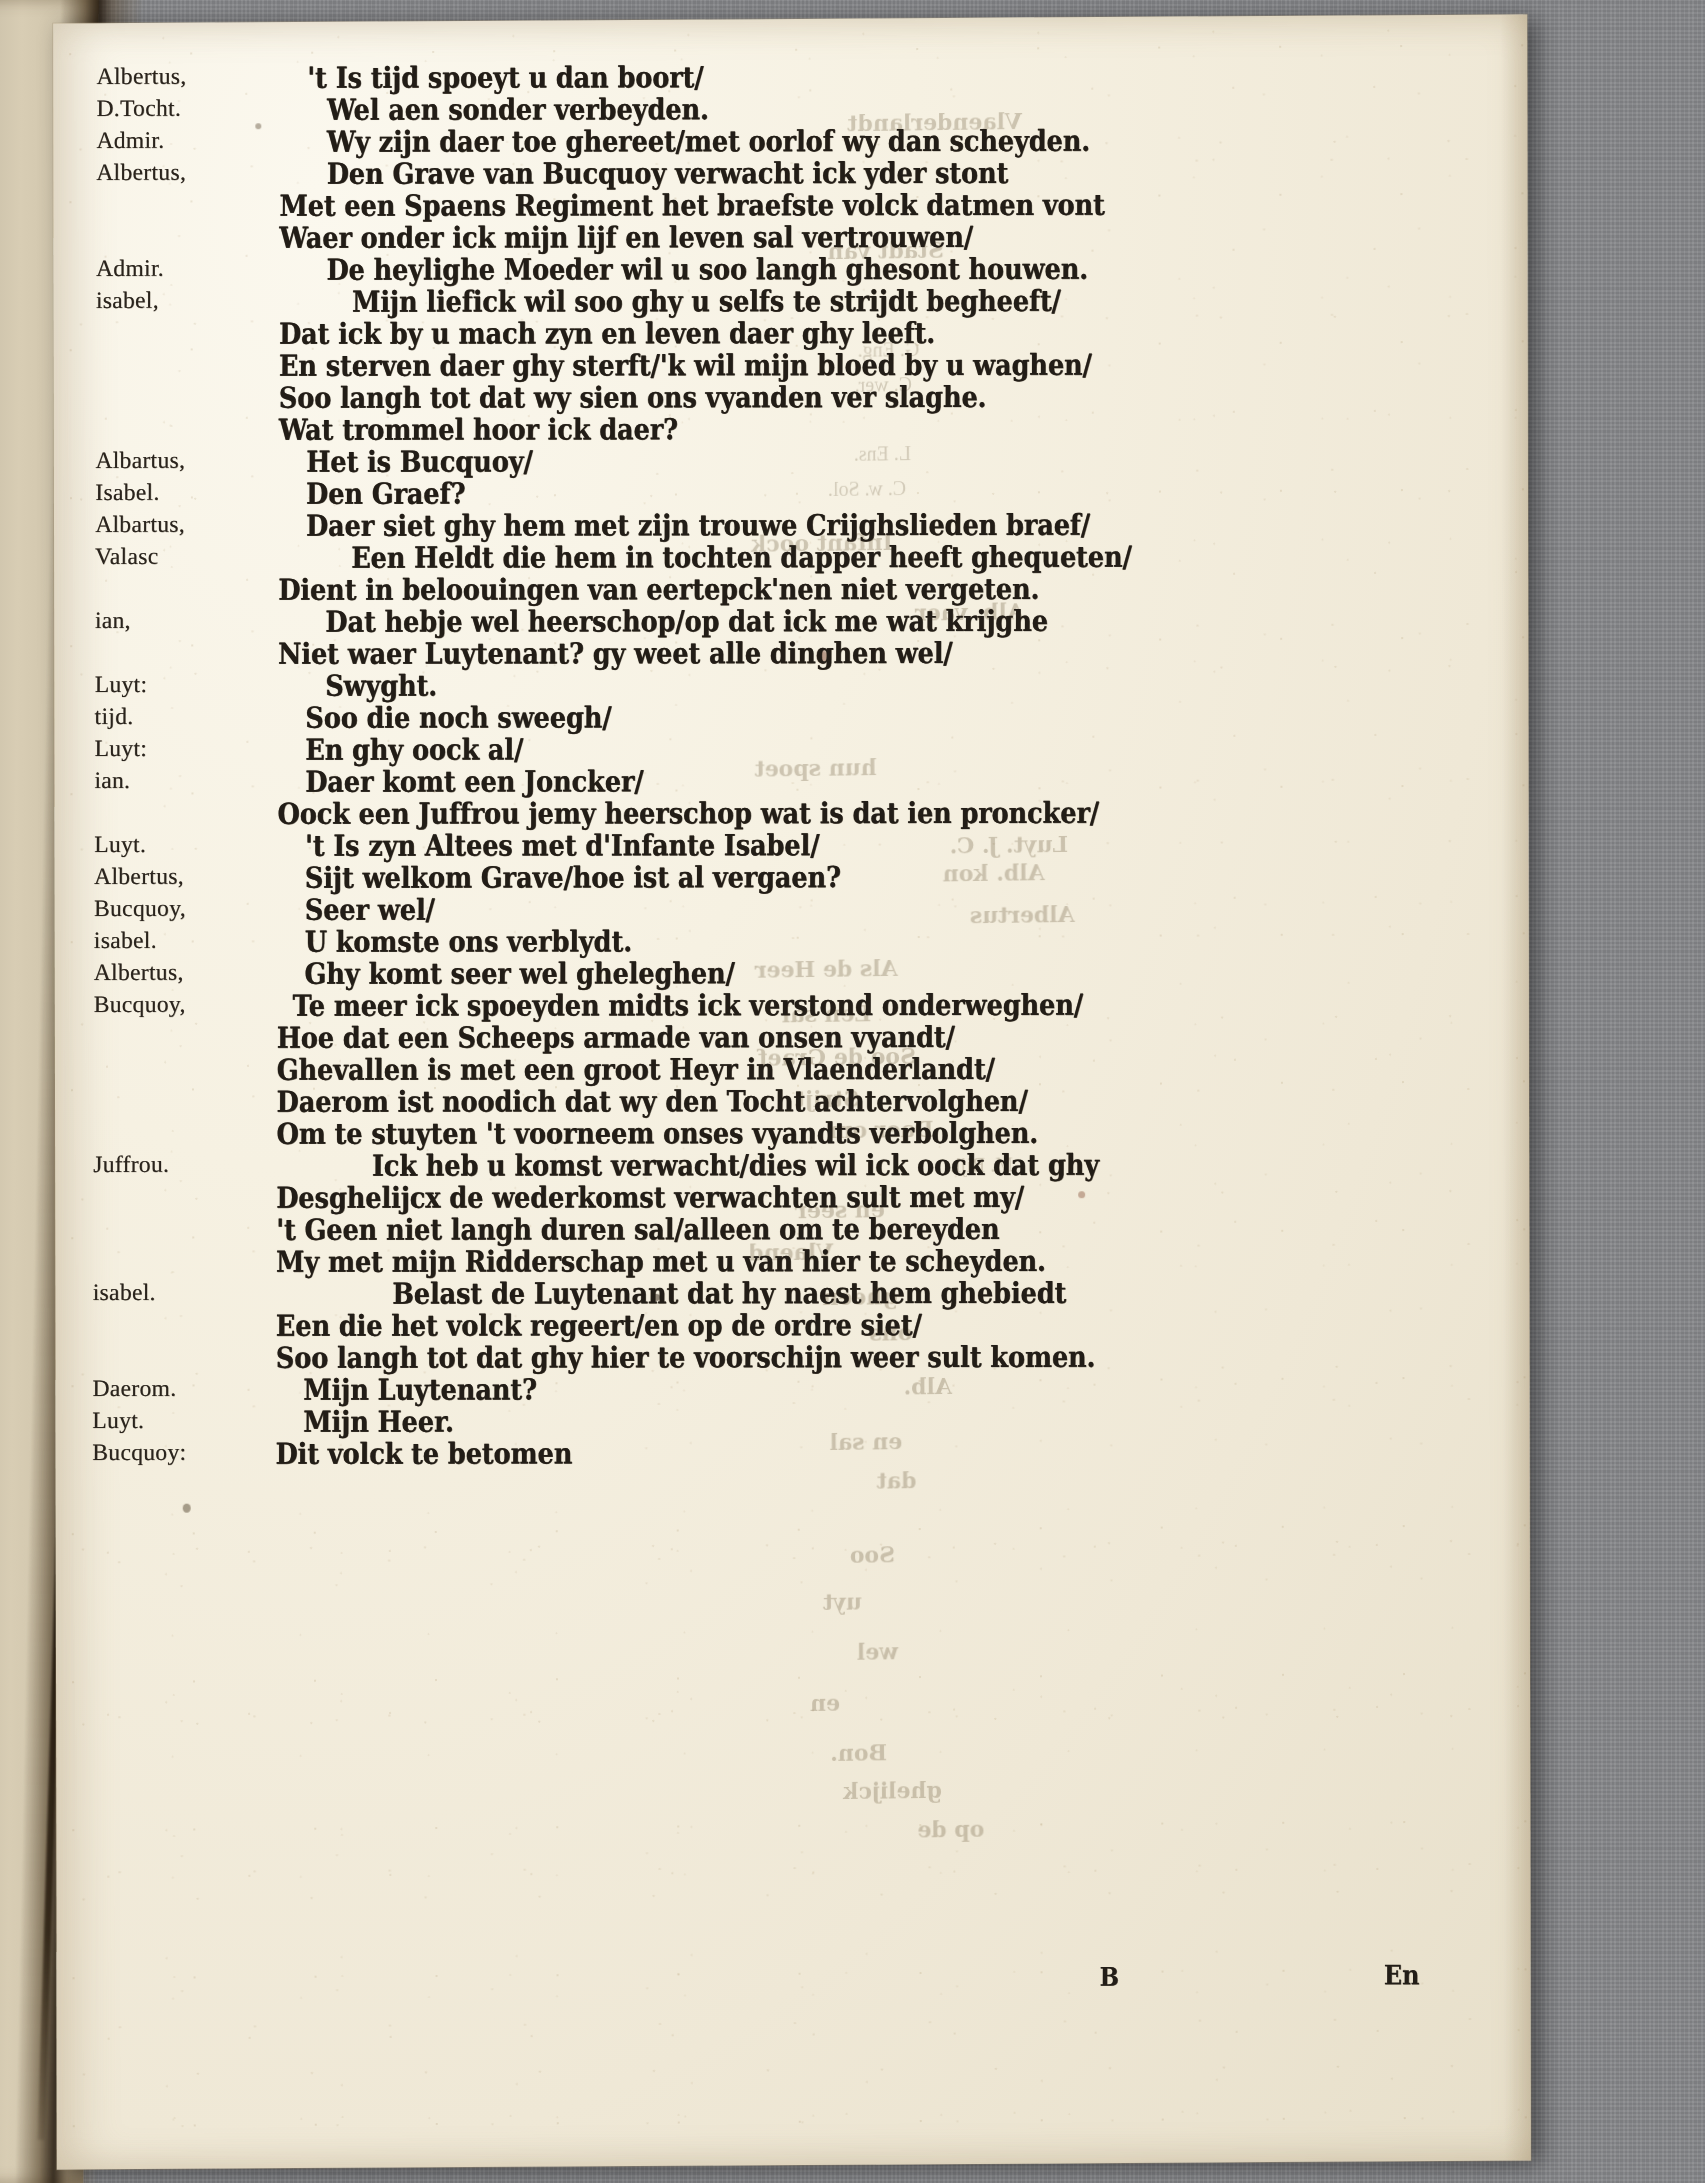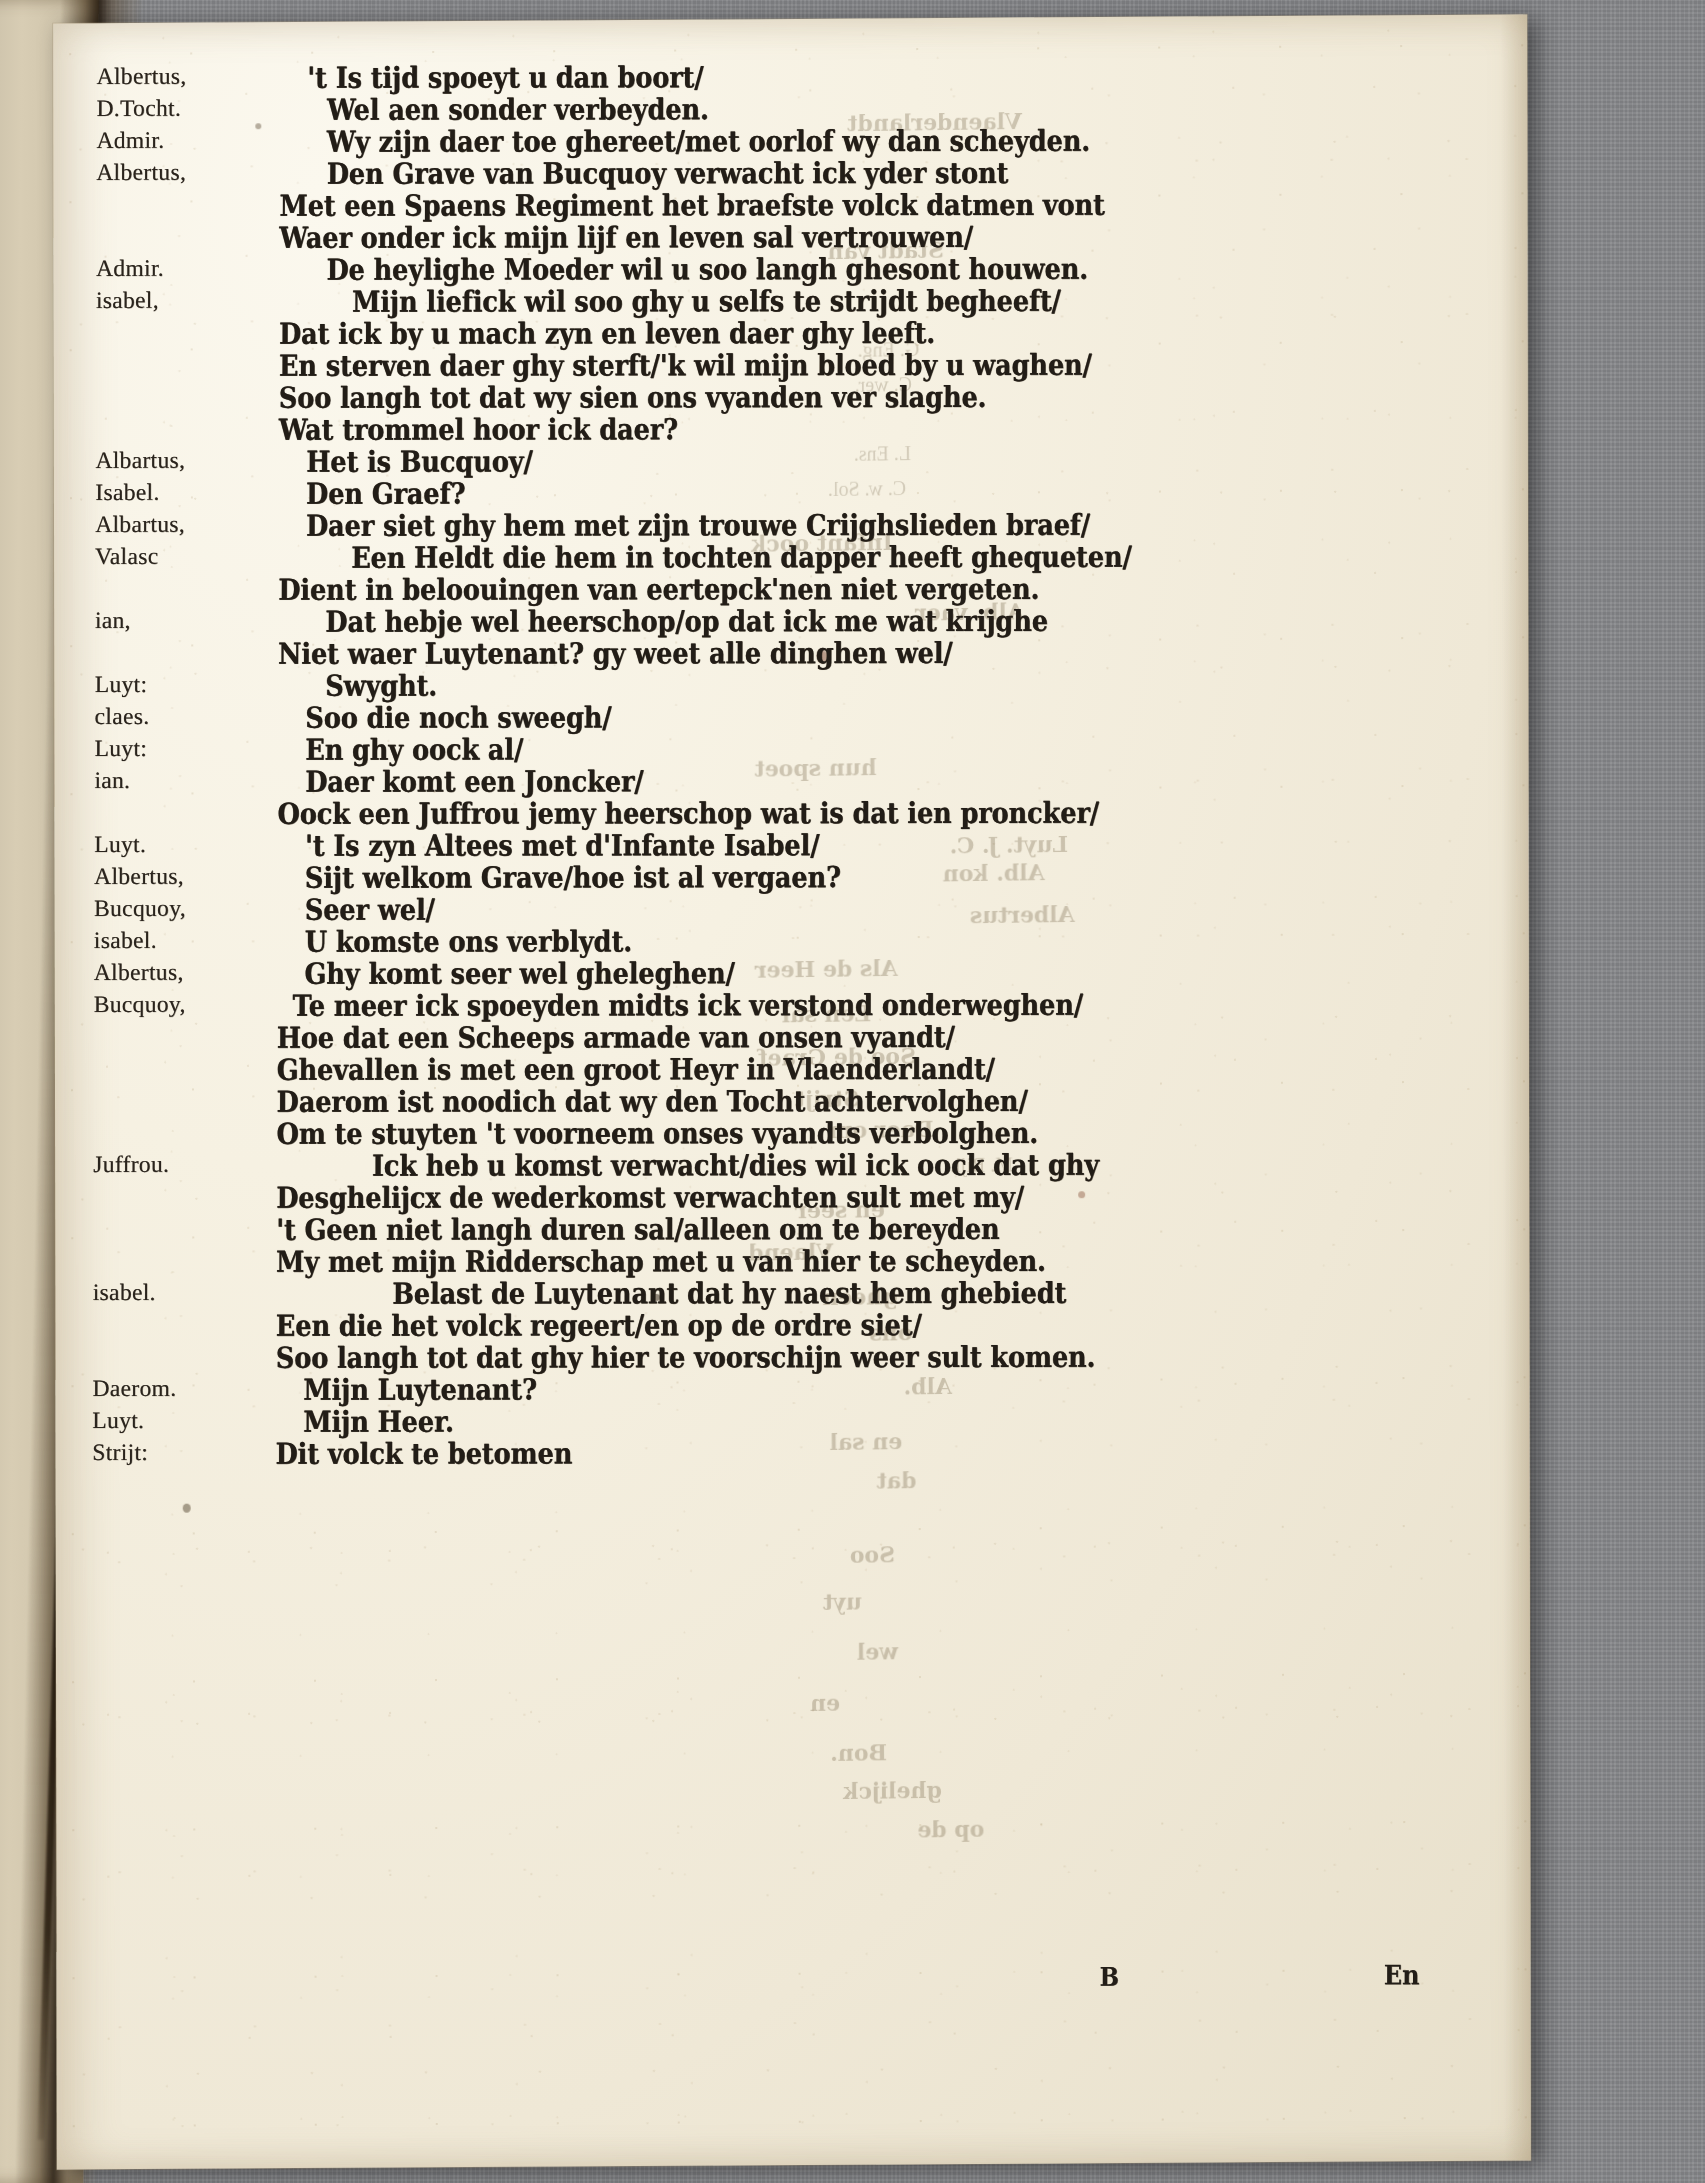--- a/index.html
+++ b/index.html
@@ -317,21 +317,21 @@
         </div>
         <div class="row">
           <span class="speaker"></span>
           <span class="speech ind-5">Niet waer Luytenant? gy weet alle dinghen wel/</span>
         </div>
         <div class="row">
           <span class="speaker">Luyt:</span>
           <span class="speech ind-1">Swyght.</span>
         </div>
         <div class="row">
-          <span class="speaker">claes.</span>
+          <span class="speaker">tijd.</span>
           <span class="speech ind-0">Soo die noch sweegh/</span>
         </div>
         <div class="row">
           <span class="speaker">Luyt:</span>
           <span class="speech ind-0">En ghy oock al/</span>
         </div>
         <div class="row">
           <span class="speaker">ian.</span>
           <span class="speech ind-0">Daer komt een Joncker/</span>
         </div>
@@ -409,21 +409,21 @@
         </div>
         <div class="row">
           <span class="speaker">Daerom.</span>
           <span class="speech ind-0">Mijn Luytenant?</span>
         </div>
         <div class="row">
           <span class="speaker">Luyt.</span>
           <span class="speech ind-0">Mijn Heer.</span>
         </div>
         <div class="row">
-          <span class="speaker">Strijt:</span>
+          <span class="speaker">Bucquoy:</span>
           <span class="speech ind-5">Dit volck te betomen</span>
         </div>
       </div>
 
     <div class="footline">
       <span class="sig">B</span>
       <span class="catchword">En</span>
     </div>
 
     <div class="leaf-edge-shadow"></div>

